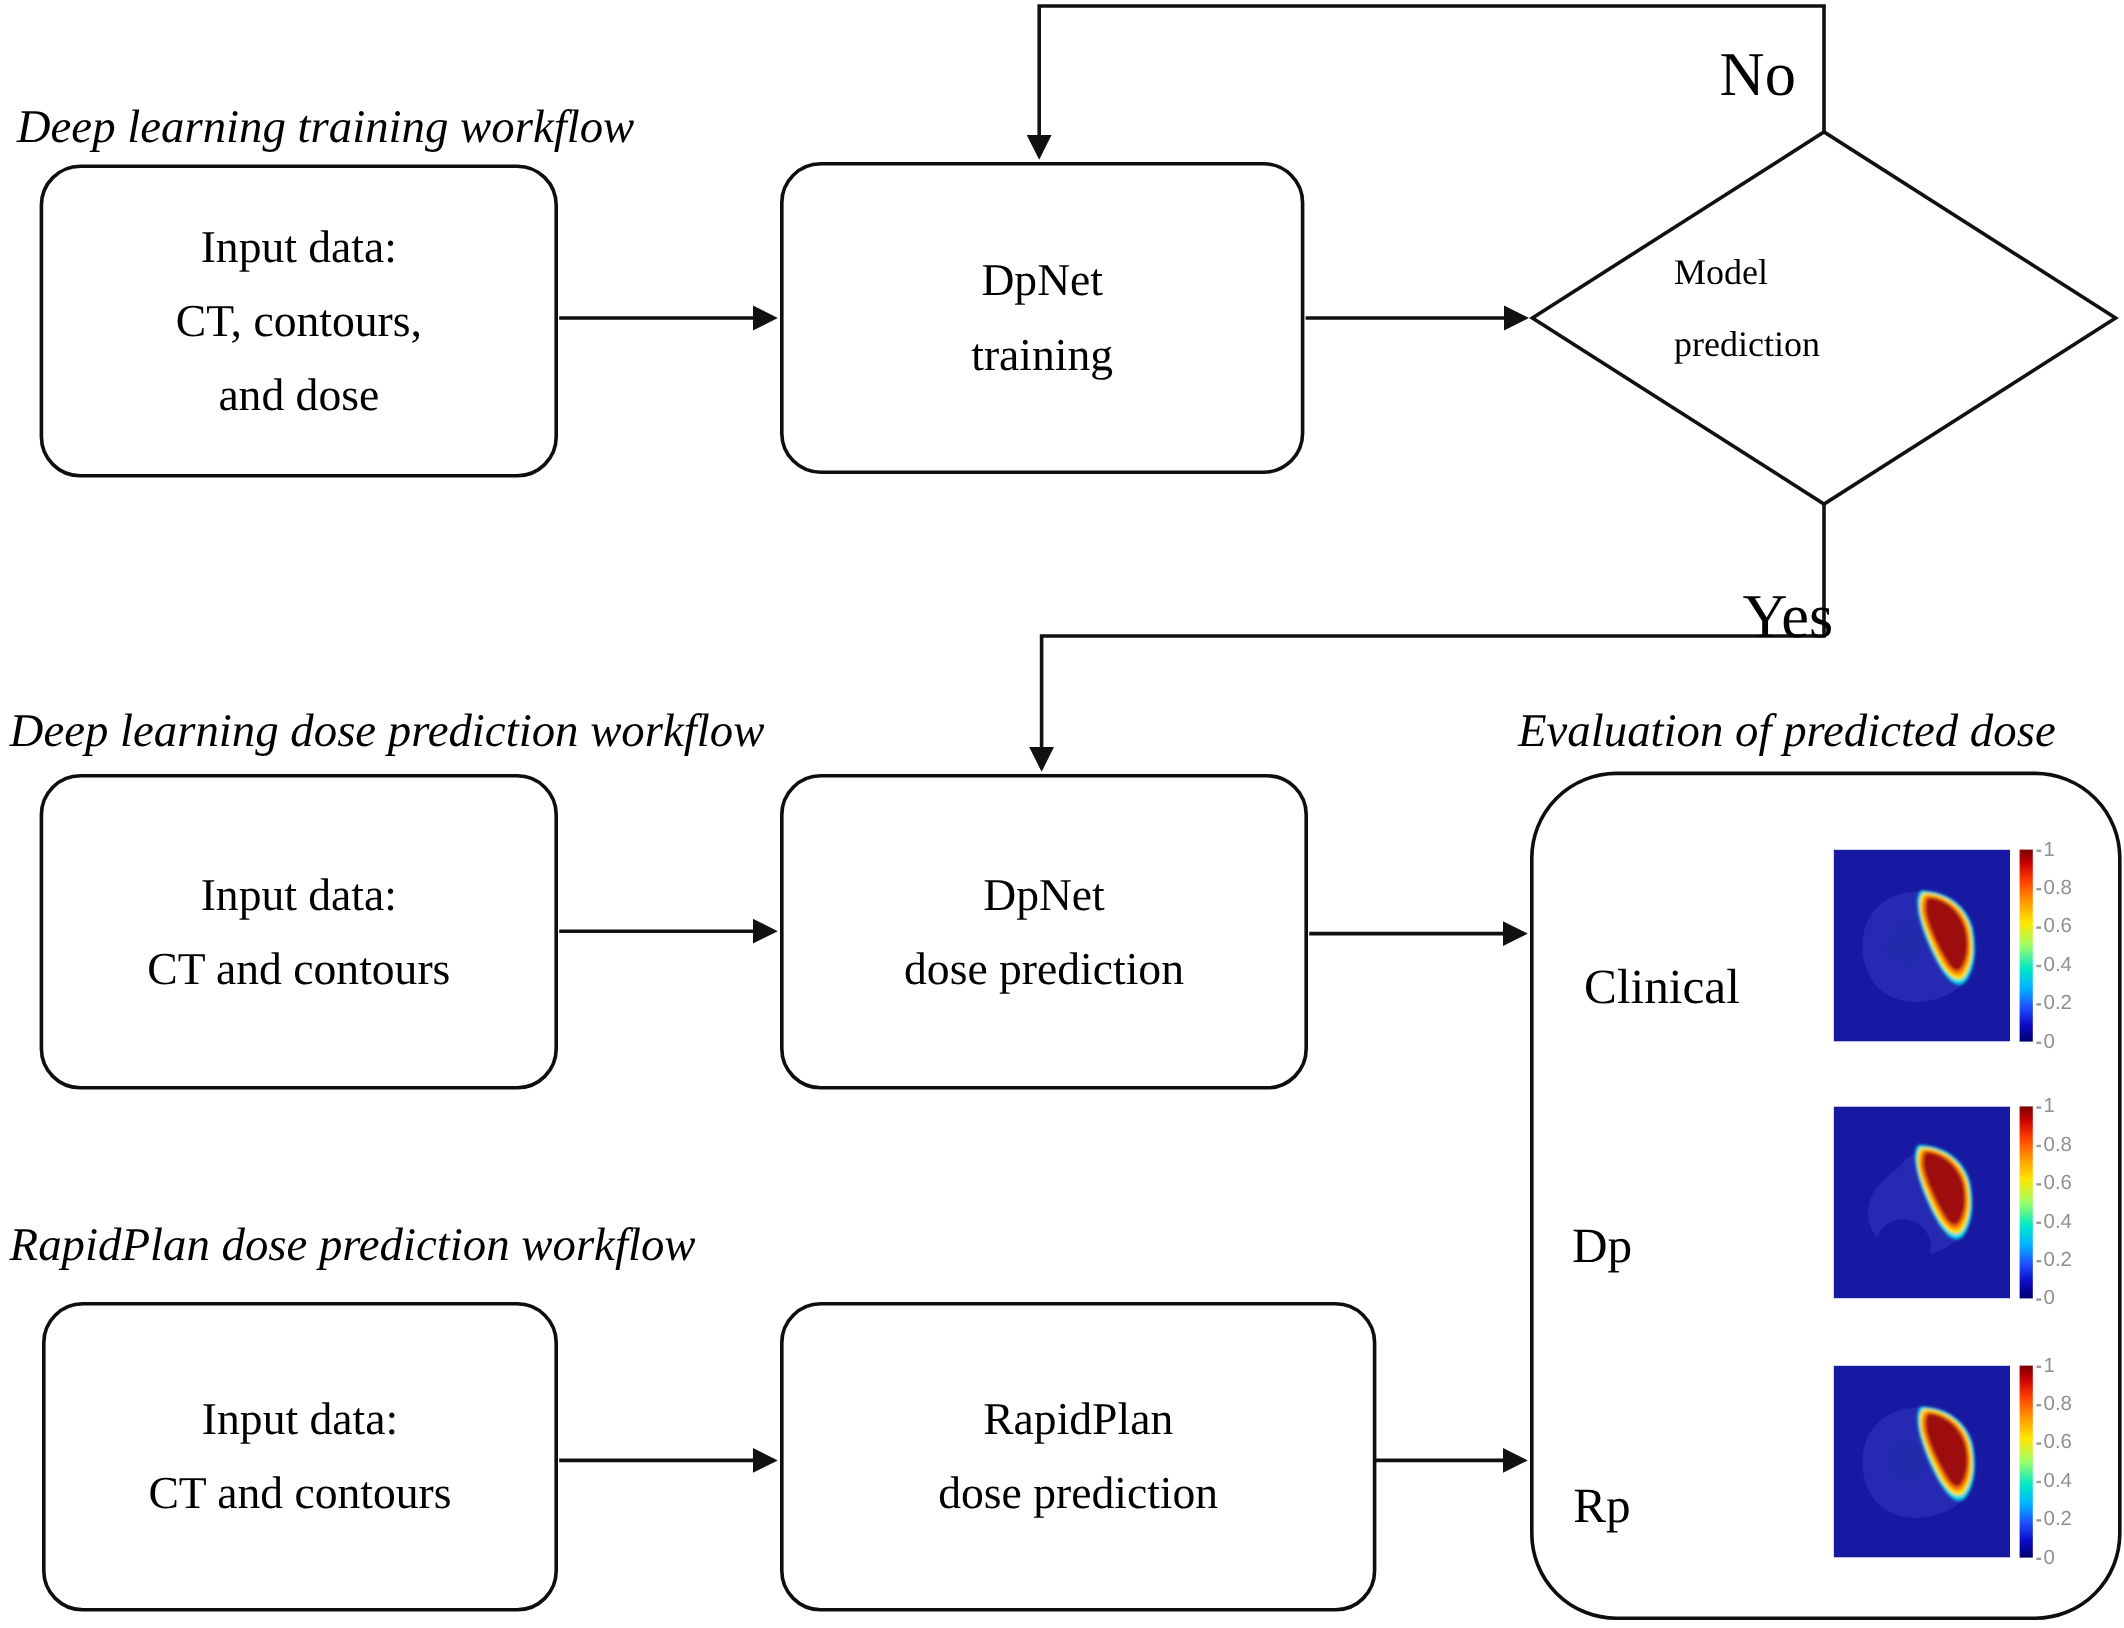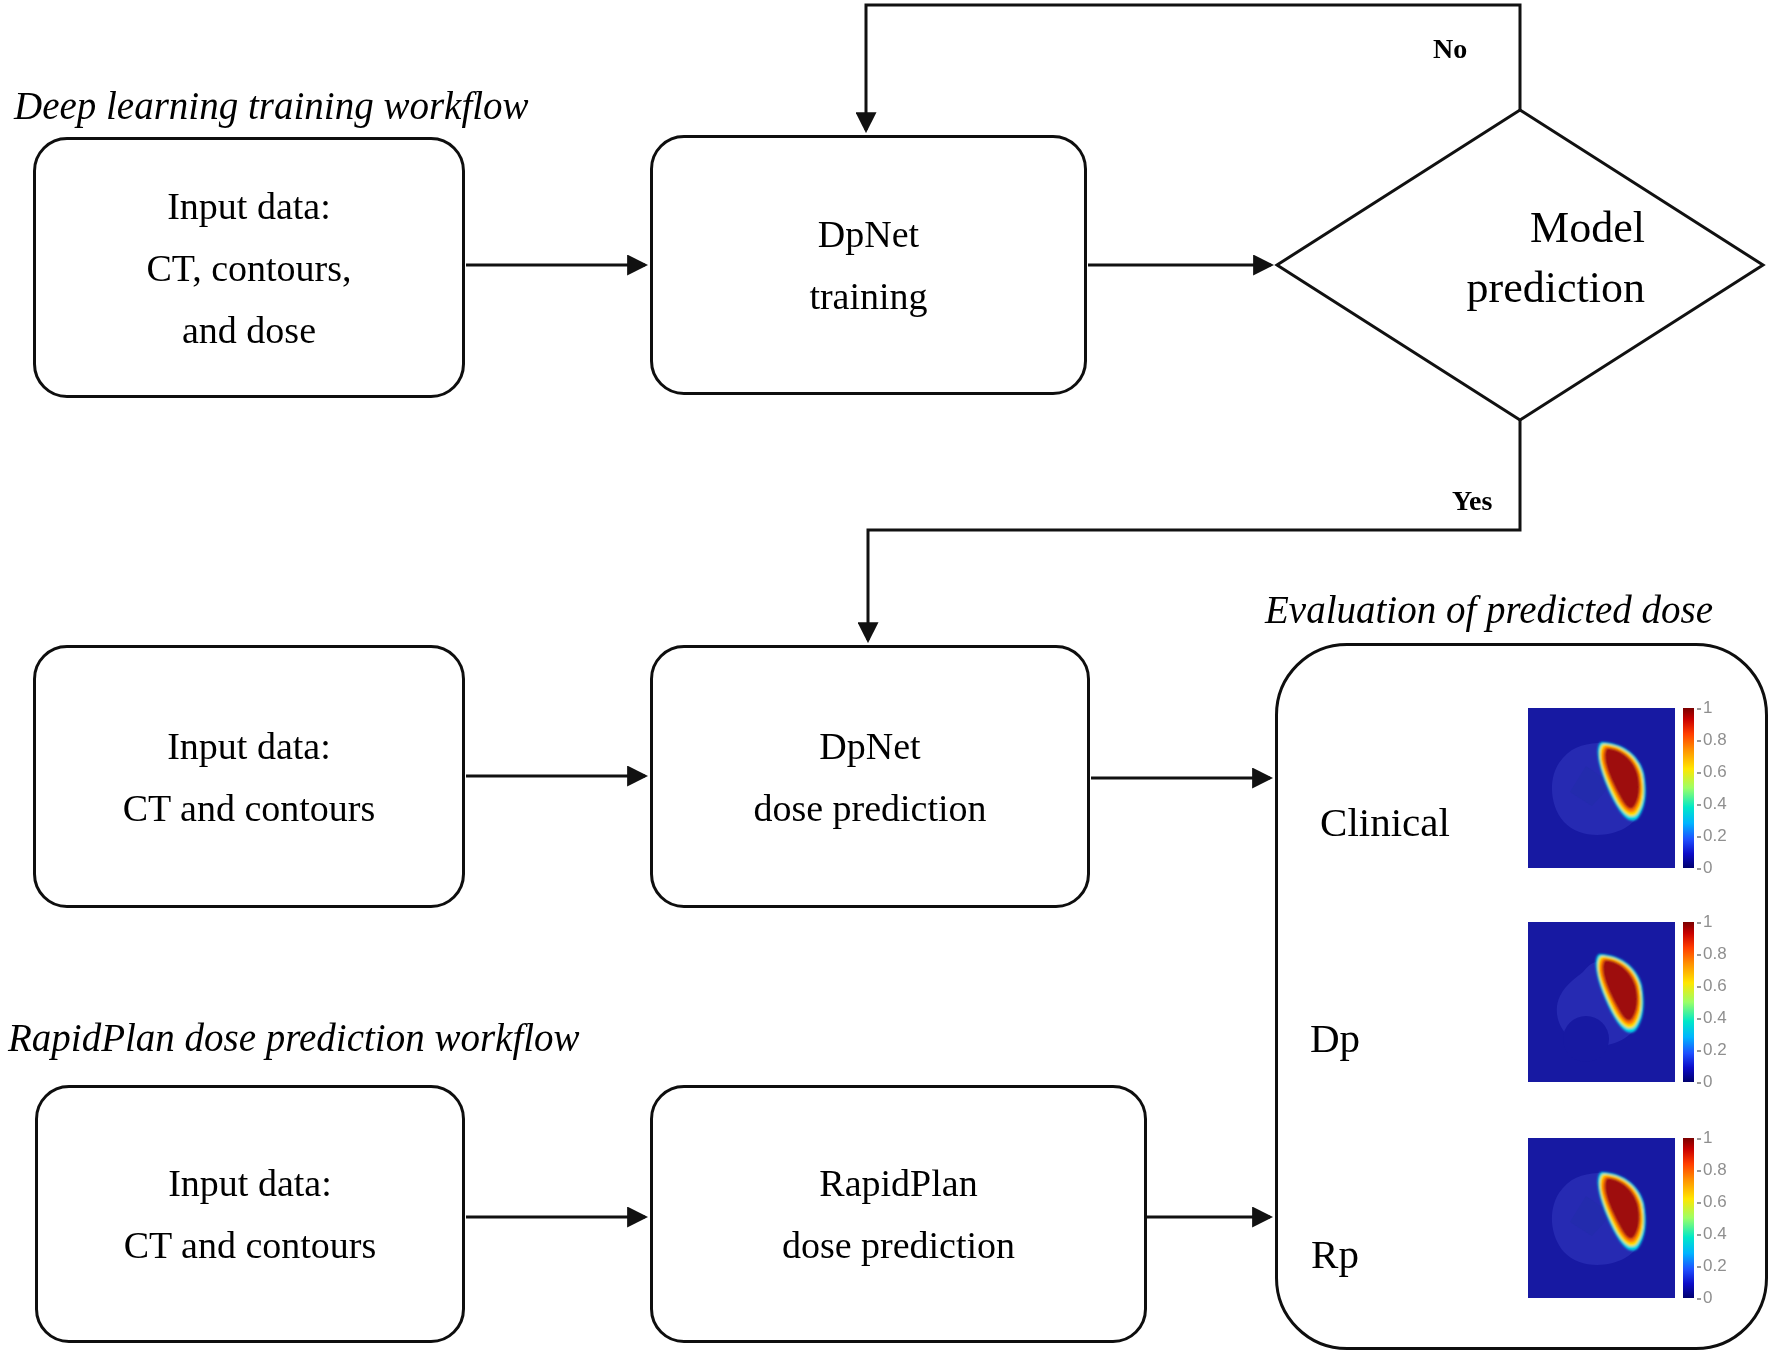--- a/index.html
+++ b/index.html
@@ -7,22 +7,22 @@
          font-family:"Liberation Serif",serif;color:#000;overflow:hidden;}
   .wires{position:absolute;left:0;top:0;z-index:1;}
   .title{position:absolute;z-index:3;font-weight:normal;font-style:italic;
          font-size:39px;line-height:1.15;white-space:nowrap;}
   .node{position:absolute;z-index:2;box-sizing:border-box;border:3px solid #0e0e0e;
         border-radius:34px;background:#fff;display:flex;flex-direction:column;
         align-items:center;justify-content:center;text-align:center;
         font-size:38px;line-height:62px;}
   .evalbox{position:absolute;z-index:2;box-sizing:border-box;border:3px solid #0e0e0e;
         border-radius:72px;background:#fff;}
-  .freelabel{position:absolute;z-index:3;font-size:28px;line-height:1.1;white-space:nowrap;font-weight:bold;}
-  .dmtext{position:absolute;z-index:3;font-size:44px;line-height:60px;text-align:right;}
+  .freelabel{position:absolute;z-index:3;font-size:52px;line-height:1.1;white-space:nowrap;}
+  .dmtext{position:absolute;z-index:3;font-size:30px;line-height:60px;text-align:left;}
   .evallabel{position:absolute;z-index:3;font-size:41px;text-align:center;white-space:nowrap;margin-top:36px;}
   .dose{position:absolute;z-index:3;}
   .cbar{position:absolute;z-index:3;width:11px;height:160px;
         background:linear-gradient(to bottom,
           #7a0000 0%, #c80000 7%, #ff3c00 16%, #ff9000 26%, #ffe600 38%,
           #9cff66 50%, #00e8c8 62%, #00b4ff 72%, #1e50ff 82%, #0c0cc8 91%, #00006e 100%);}
   .cbtick{position:absolute;z-index:3;font-family:"Liberation Sans",sans-serif;
         font-size:17px;line-height:18px;color:#8f8f8f;white-space:nowrap;}
   .cbtick::before{content:"";display:inline-block;width:4px;height:2px;background:#9a9a9a;
         vertical-align:middle;margin-right:2px;}
@@ -74,20 +74,21 @@
       <polyline points="1520,110 1520,5 866,5 866,130" marker-end="url(#ah)"></polyline>
       <polyline points="1520,420 1520,530 868,530 868,640" marker-end="url(#ah)"></polyline>
       <line x1="466" y1="776" x2="645" y2="776" marker-end="url(#ah)"></line>
       <line x1="1091" y1="778" x2="1270" y2="778" marker-end="url(#ah)"></line>
       <line x1="466" y1="1217" x2="645" y2="1217" marker-end="url(#ah)"></line>
       <line x1="1088" y1="1217" x2="1270" y2="1217" marker-end="url(#ah)"></line>
     </g>
   </svg>
 
   <div class="title" style="left:14px;top:84px">Deep learning training workflow</div>
+  <div class="title" style="left:8px;top:588px">Deep learning dose prediction workflow</div>
   <div class="title" style="left:8px;top:1016px">RapidPlan dose prediction workflow</div>
   <div class="title" style="left:1265px;top:588px">Evaluation of predicted dose</div>
 
   <div class="node" style="left:33px;top:137px;width:432px;height:261px">
     <div>Input data:</div>
     <div>CT, contours,</div>
     <div>and dose</div>
   </div>
   <div class="node" style="left:650px;top:135px;width:437px;height:260px">
     <div>DpNet</div>

